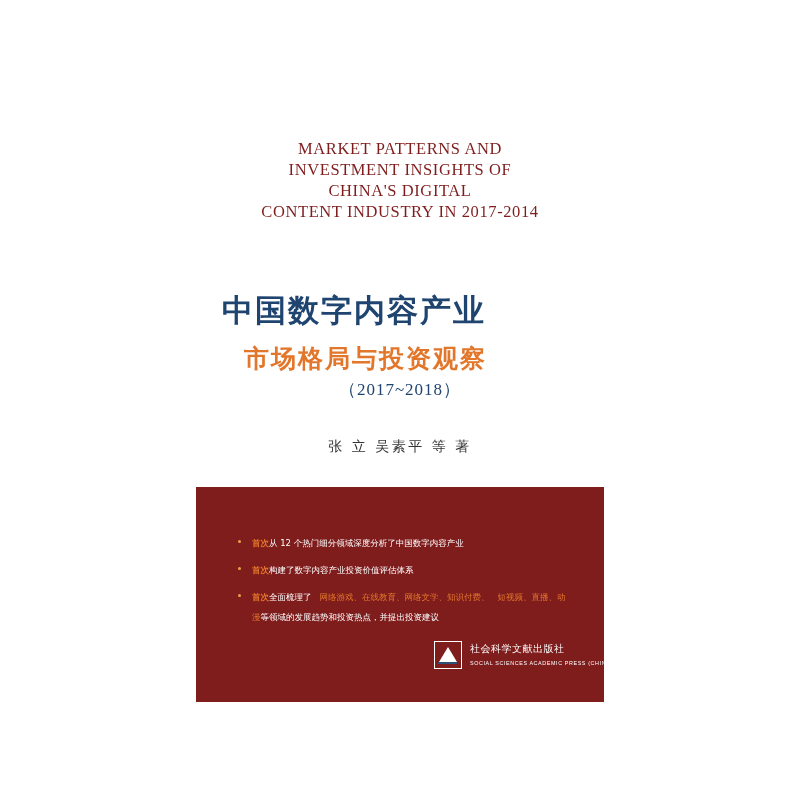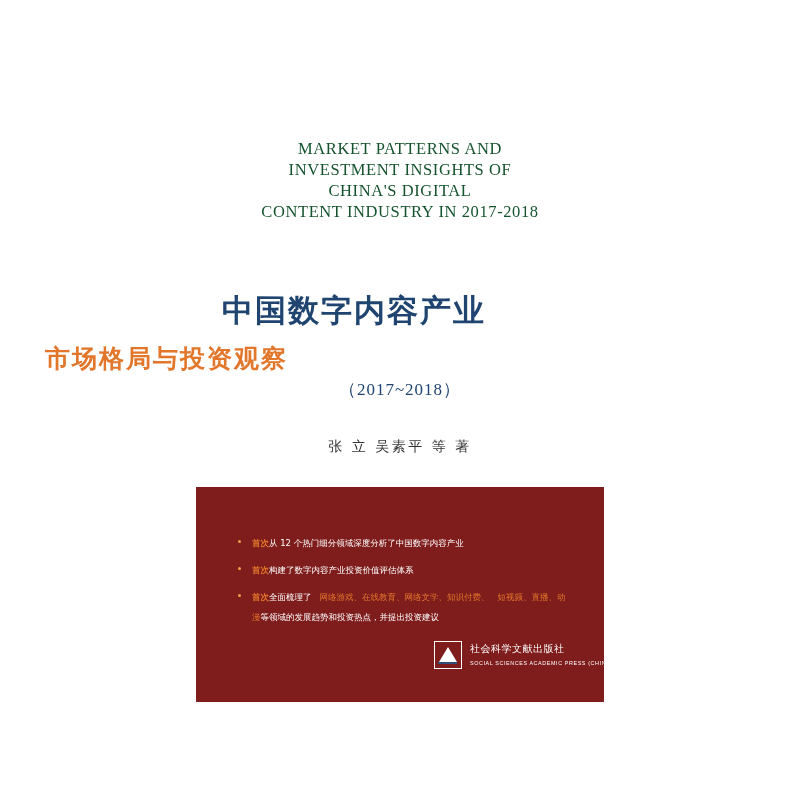--- a/index.html
+++ b/index.html
@@ -20,21 +20,21 @@
     background: #ffffff;
   }
 
   
   .english-title {
     position: absolute;
     left: 0;
     top: 138px;
     width: 800px;
     text-align: center;
-    color: #14532d;
+    color: #7f1d1d;
     font-family: "Liberation Serif", serif;
     font-size: 16.5px;
     letter-spacing: 0.6px;
     line-height: 21px;
   }
   .english-title .line {
     display: block;
     white-space: nowrap;
   }
 
@@ -50,27 +50,26 @@
     font-weight: bold;
     font-size: 31px;
     letter-spacing: 2px;
     line-height: 48px;
   }
   .cn-sub-title {
     position: absolute;
     left: 0;
     top: 342px;
     width: 731px;
-    text-align: left;
+    text-align: center;
     color: #e2762a;
     font-family: "DejaVu Sans", "Liberation Sans", sans-serif;
     font-weight: bold;
     font-size: 25px;
     letter-spacing: 2px;
-    margin-left: 45px;
   }
   .cn-years {
     position: absolute;
     left: 0;
     top: 378px;
     width: 800px;
     text-align: center;
     color: #1f4470;
     font-family: Liberation Serif, serif;
     font-size: 17px;
@@ -192,21 +191,21 @@
 </style>
 </head>
 <body>
 
 <div id="cover">
 
   <div class="english-title">
     <span class="line">MARKET PATTERNS AND</span>
     <span class="line">INVESTMENT INSIGHTS OF</span>
     <span class="line">CHINA'S DIGITAL</span>
-    <span class="line">CONTENT INDUSTRY IN 2017-2018</span>
+    <span class="line">CONTENT INDUSTRY IN 2017-2014</span>
   </div>
 
   <div class="cn-main-title">中国数字内容产业</div>
   <div class="cn-sub-title">市场格局与投资观察</div>
   <div class="cn-years">（2017~2018）</div>
 
   <div class="authors">张 立 吴素平 等 著</div>
 
   <div class="blue-panel">
 

